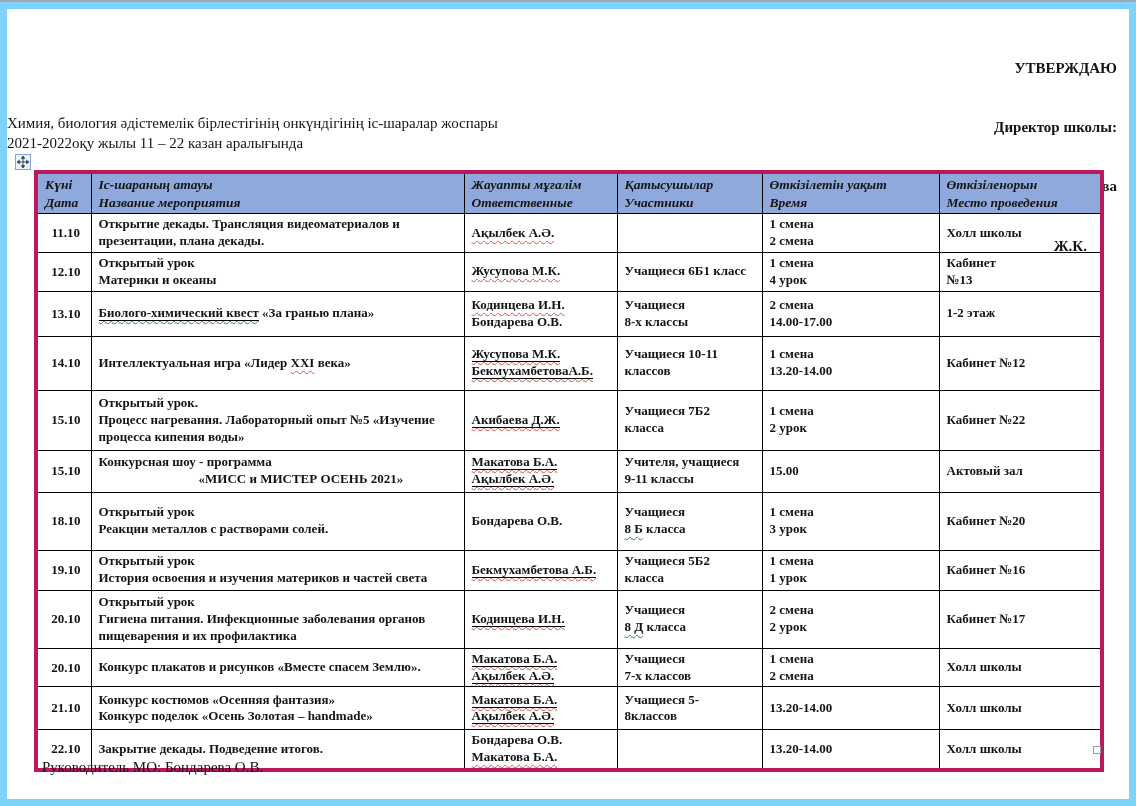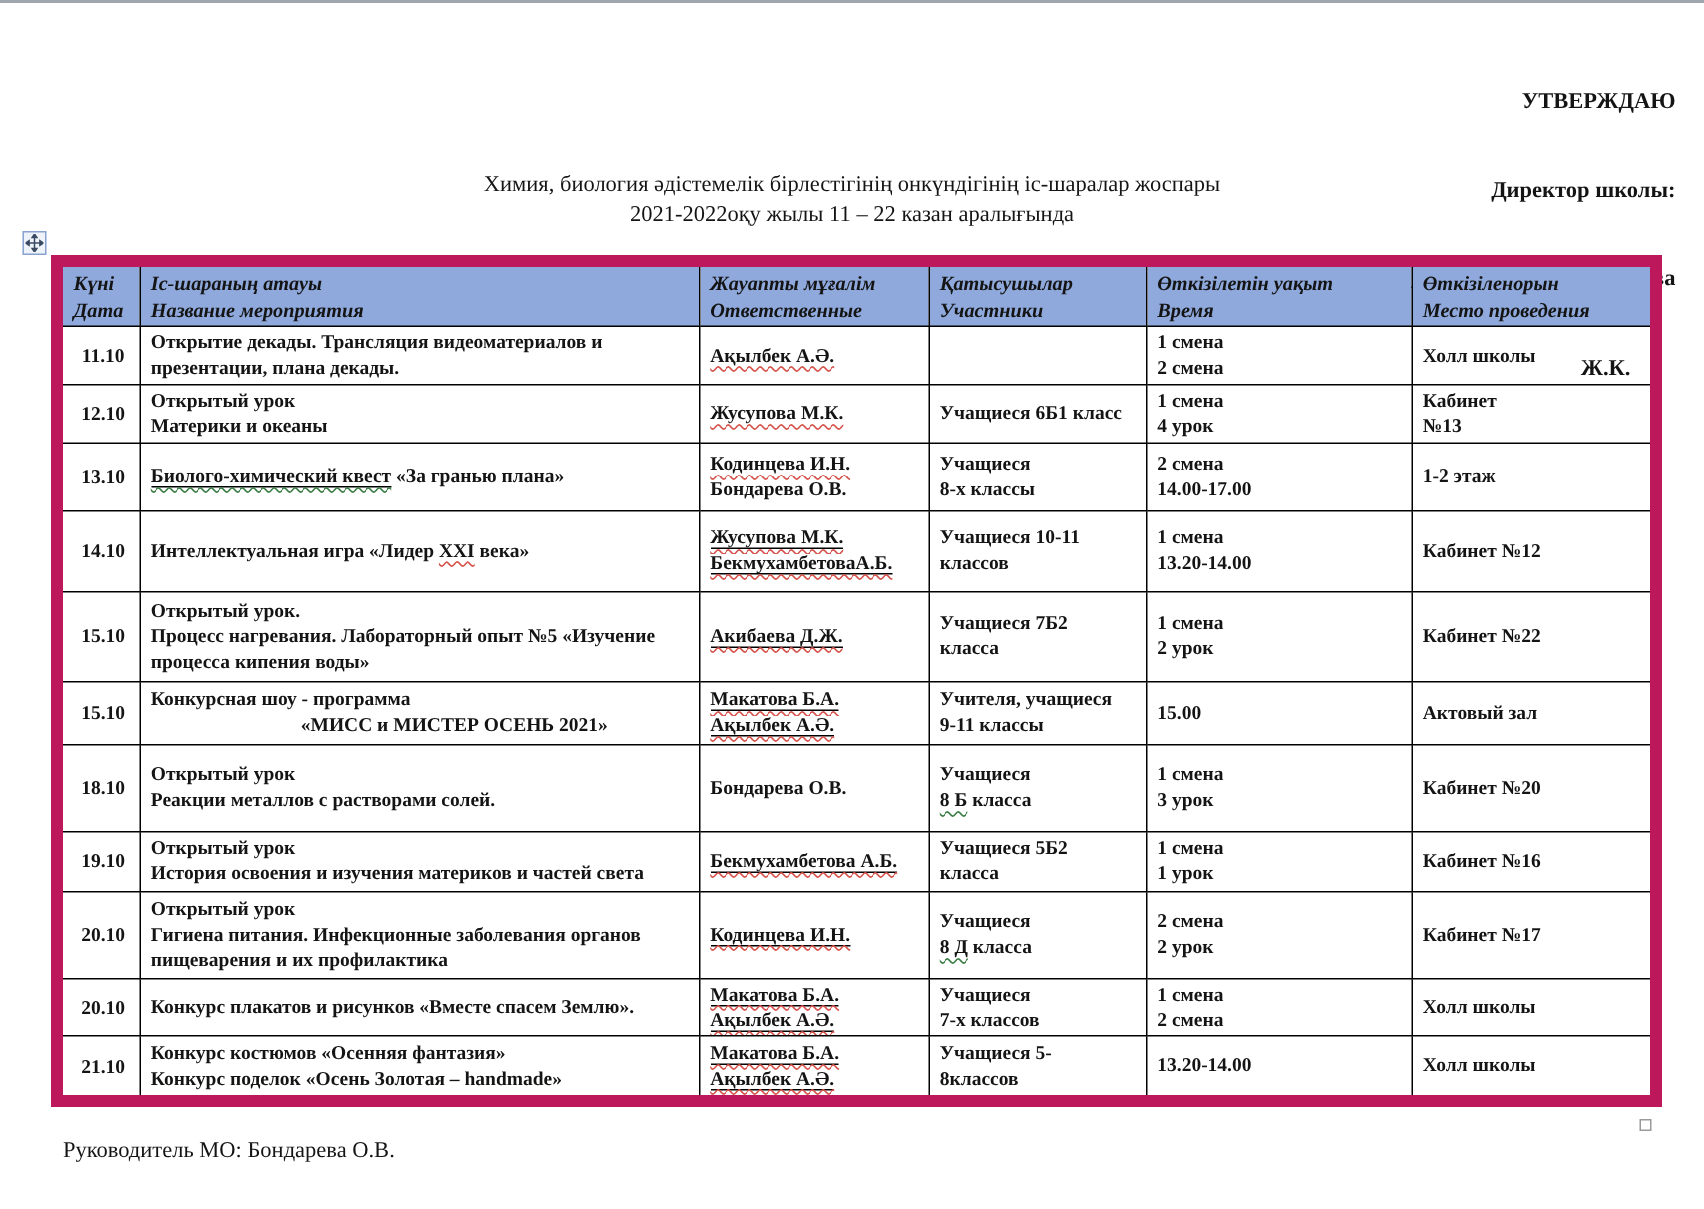--- a/index.html
+++ b/index.html
@@ -5,45 +5,45 @@
   html,body{margin:0;padding:0;}
   body{
     width:1136px;height:806px;
     font-family:"Liberation Serif","DejaVu Serif",serif;
     color:#141414;
     background:#aab0b6;
   }
   .frame{
     width:1136px;height:806px;box-sizing:border-box;
     padding:7px;
-    background:#ffffff;
+    background:#7dd3fc;
     border-top:2px solid #9fa6ad;
   }
   .page{
     position:relative;width:100%;height:100%;
     background:#ffffff;overflow:hidden;
   }
   
   .approval{
     position:absolute;top:10px;right:12px;
     text-align:right;font-weight:bold;font-size:15px;line-height:1.32;
     white-space:pre;
   }
   .approval .jk{padding-right:30px;}
   
   .titles{
     position:absolute;top:104px;left:0;width:100%;
-    text-align:center;font-size:15px;line-height:1.34;
+    font-size:15px;line-height:1.34;
   }
   
   table.events{
     position:absolute;top:161px;left:27px;
     width:1066px;table-layout:fixed;
     border-collapse:collapse;
-    border:8px solid #be185d;
+    border:4px solid #be185d;
     font-size:13px;font-weight:bold;
   }
   table.events th, table.events td{
     border:1px solid #000;
     vertical-align:middle;
     padding:2px 4px 2px 7px;
     overflow:hidden;
   }
   table.events thead th{
     background:#8FA9DC;
@@ -384,20 +384,37 @@
               <div class="line">Учащиеся 5-</div>
               <div class="line">8классов</div>
             </td>
             <td>
               <div class="line">13.20-14.00</div>
             </td>
             <td>
               <div class="line">Холл школы</div>
             </td>
           </tr>
+          <tr style="height: 36px;">
+            <td class="date">22.10</td>
+            <td>
+              <div class="line">Закрытие декады. Подведение итогов.</div>
+            </td>
+            <td>
+              <div class="line">Бондарева О.В.</div>
+              <div class="line"><span class="sp-red">Макатова Б.А.</span></div>
+            </td>
+            <td></td>
+            <td>
+              <div class="line">13.20-14.00</div>
+            </td>
+            <td>
+              <div class="line">Холл школы</div>
+            </td>
+          </tr>
         </tbody>
     </table>
 
     <div class="resize-handle"></div>
 
     <div class="footer">Руководитель МО: Бондарева О.В.</div>
 
   </div>
 </div>
 

